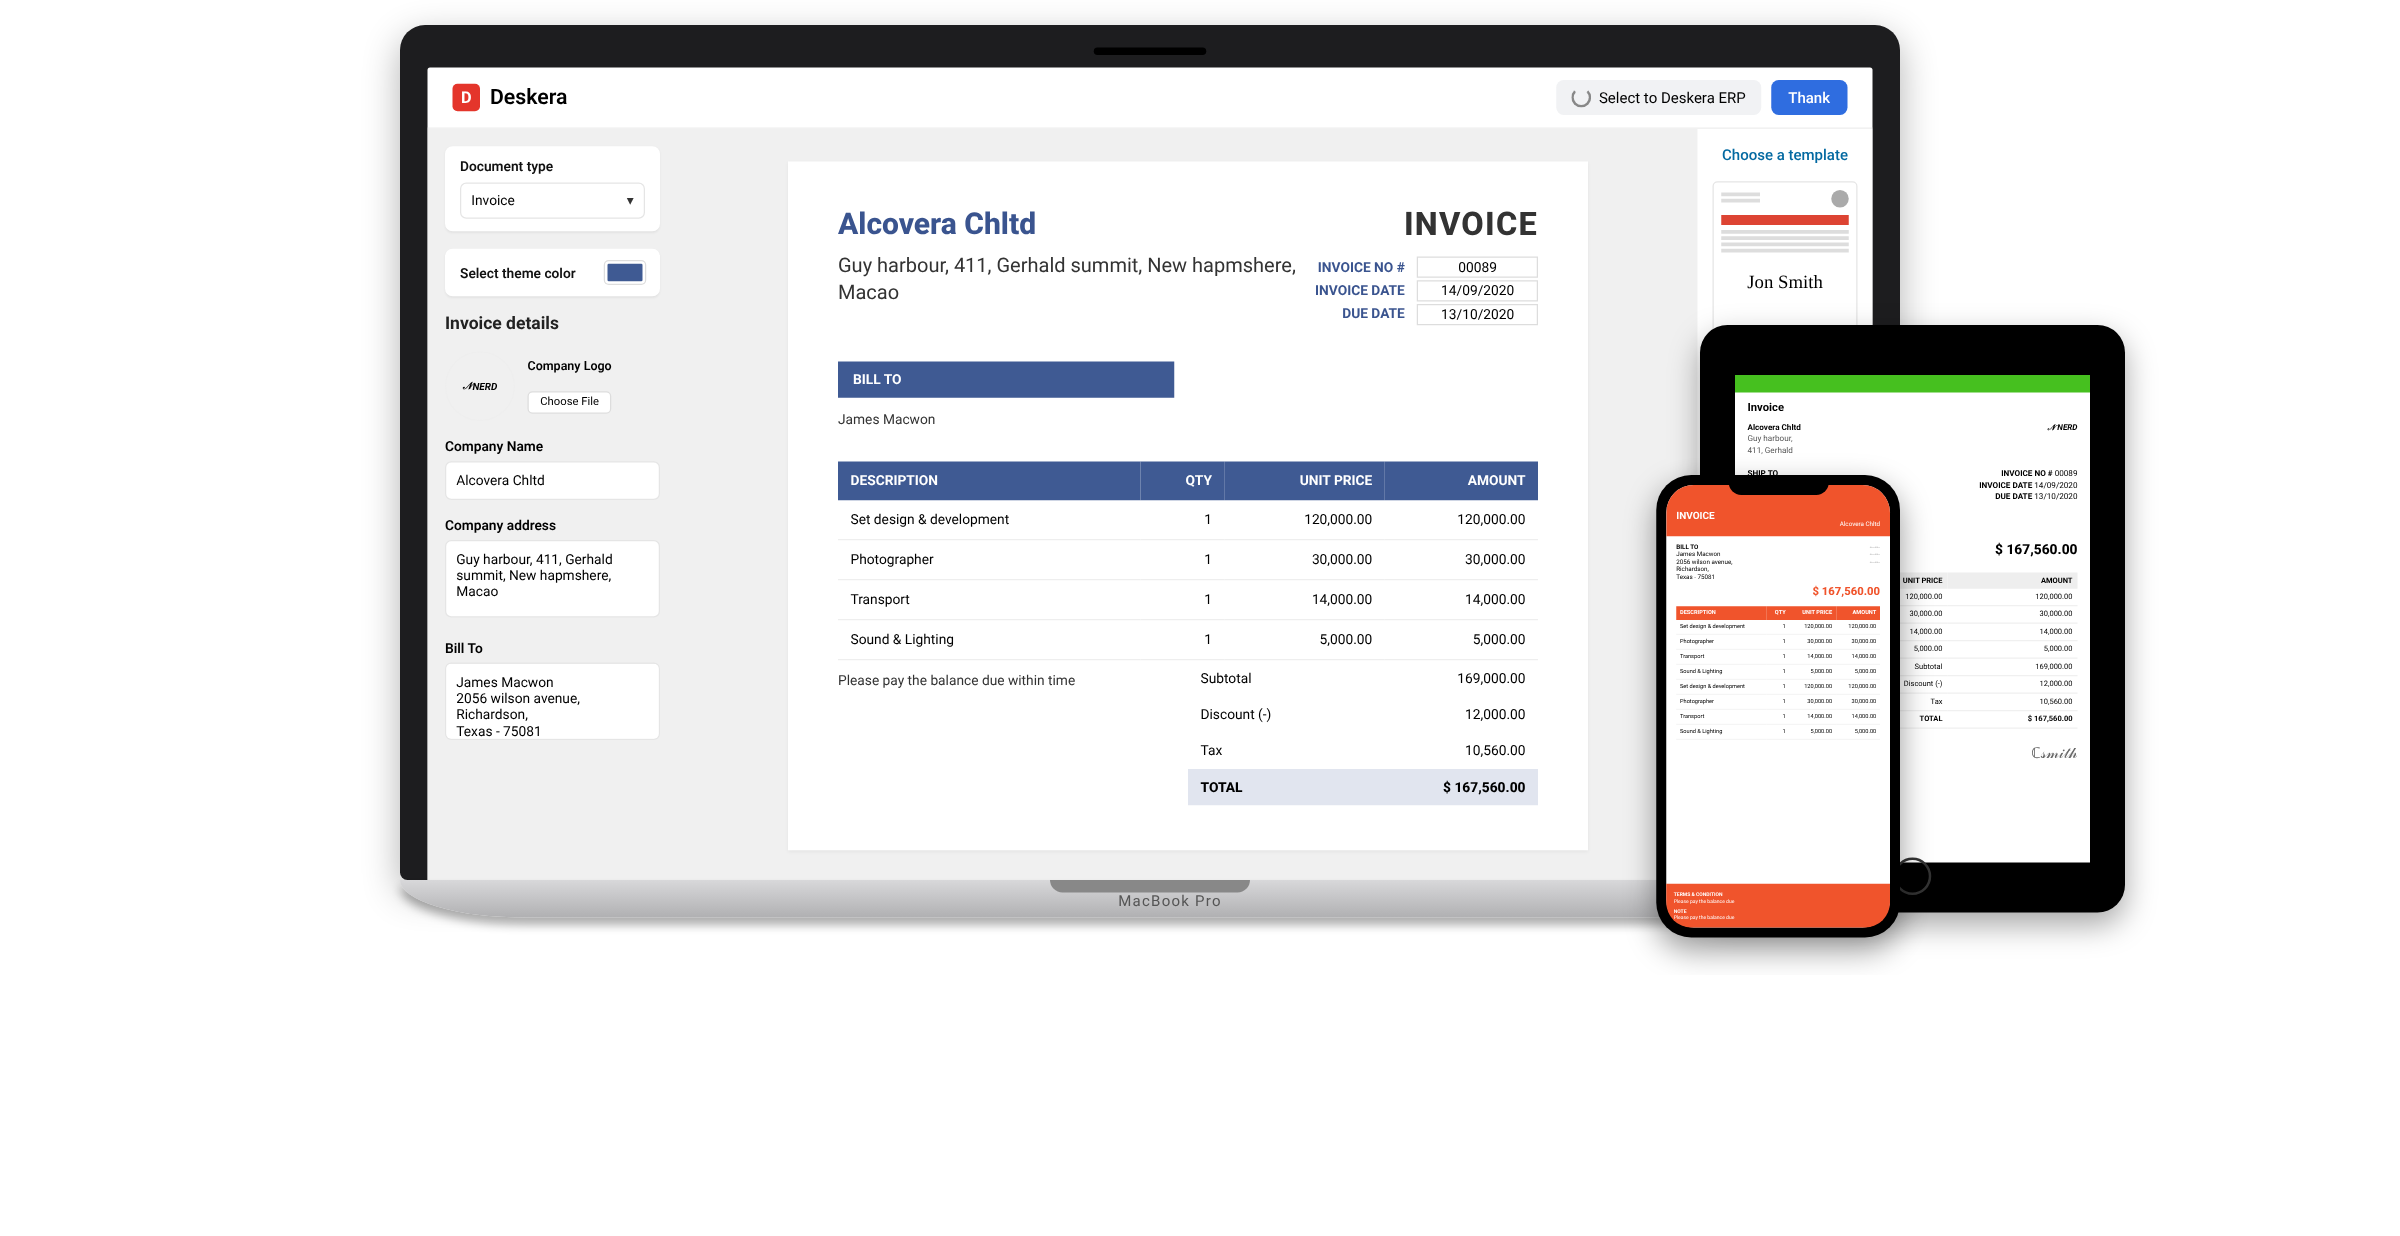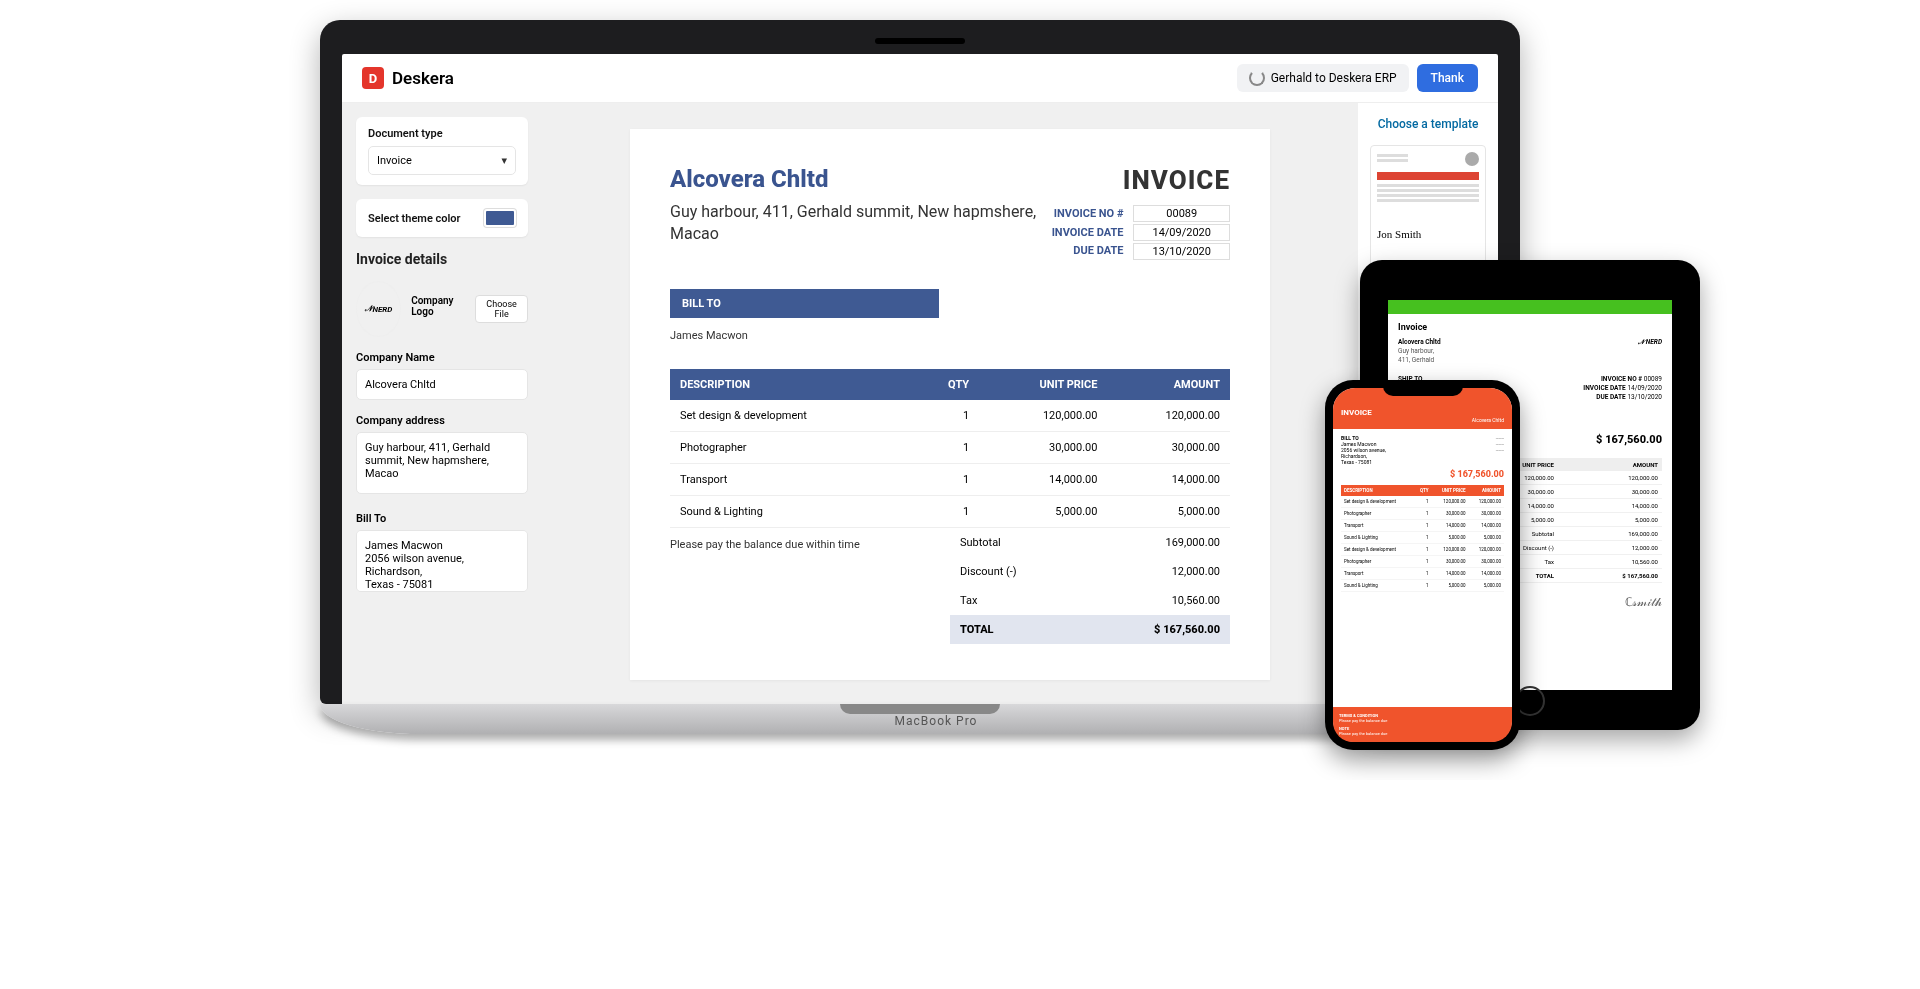--- a/index.html
+++ b/index.html
@@ -31,21 +31,21 @@
   .card { background:#fff; border-radius:6px; padding:10px 12px; }
   .card-shadow { box-shadow:0 1px 2px rgba(0,0,0,.06); }
   .label { font-size:11px; font-weight:600; color:#111; margin-bottom:6px; }
   .select { width:100%; border:1px solid #e5e5e5; border-radius:5px; padding:7px 8px; font-size:11px; background:#fff; cursor:pointer; display:flex; justify-content:space-between; align-items:center; }
   .select::after { content:"▾"; color:#333; }
   .theme-row { display:flex; justify-content:space-between; align-items:center; }
   .theme-swatch { width:32px; height:18px; background:#3f5a93; border-radius:3px; border:2px solid #fff; box-shadow:0 0 0 1px #ddd; }
   .section-title { font-size:14px; font-weight:700; color:#222; }
   .logo-row { display:flex; align-items:center; gap:10px; }
   .logo-circle { width:56px; height:56px; border-radius:50%; border:1px solid #eee; display:flex; align-items:center; justify-content:center; font-size:8px; font-weight:700; font-style:italic; }
-  .logo-col { display:flex; flex-direction:row; gap:14px; font-size:10px; font-weight:600; }
+  .logo-col { display:flex; flex-direction:column; gap:14px; font-size:10px; font-weight:600; }
   .choose-file { background:#fff; border:1px solid #ddd; border-radius:4px; padding:3px 8px; font-size:9px; cursor:pointer; }
   .field-label { font-size:11px; font-weight:600; margin-bottom:5px; }
   .input, .textarea { width:100%; border:1px solid #e5e5e5; border-radius:5px; padding:8px; font-size:11px; background:#fff; }
   .textarea { height:62px; resize:none; }
 
   
   .preview-wrap { flex:1; padding:26px 28px; overflow:auto; }
   .invoice { background:#fff; padding:36px 40px; max-width:640px; margin:0 auto; box-shadow:0 1px 3px rgba(0,0,0,.05); }
   .inv-head { display:flex; justify-content:space-between; margin-bottom:28px; }
   .company-name { font-size:24px; font-weight:800; color:#3a548f; margin-bottom:8px; }
@@ -124,21 +124,21 @@
       <div class="mac-notch"></div>
       <div class="mac-screen">
 
         <div class="app-header">
           <div class="brand">
             <div class="brand-logo">D</div>
             <span>Deskera</span>
           </div>
           <div class="header-actions">
             <button class="btn-connect">
-                <span>Gerhald to Deskera ERP</span>
+                <span>Select to Deskera ERP</span>
               </button>
             <button class="btn-share">Thank</button>
           </div>
         </div>
 
         <div class="app-body">
 
           <div class="sidebar">
             <div class="card card-shadow">
               <div class="label">Document type</div>
@@ -273,21 +273,21 @@
                     <div class="t-line"></div>
                     <div class="t-line"></div>
                   </div>
                   <div style="width:14px;height:14px;background:#aaa;border-radius:50%"></div>
                 </div>
               <div class="t-bar-red" style="margin-top:6px"></div>
               <div class="t-line" style="margin-top:4px"></div>
                 <div class="t-line"></div>
                 <div class="t-line"></div>
                 <div class="t-line"></div>
-              <div style="text-align:left;margin-top:26px;font-family:cursive;font-size:11px">Jon Smith</div>
+              <div style="text-align:center;margin-top:16px;font-family:cursive;font-size:15px">Jon Smith</div>
             </div>
             <div class="thumb selected">
               <div style="color:#3f5a93;font-weight:700">Company Name</div>
               <div class="t-line" style="width:50%"></div>
               <div class="t-bar-blue" style="margin-top:6px;width:45%"></div>
               <div class="t-line" style="margin-top:4px;width:40%"></div>
               <div class="t-bar-blue" style="margin-top:8px"></div>
               <div class="t-line"></div>
                 <div class="t-line"></div>
                 <div class="t-line"></div>

